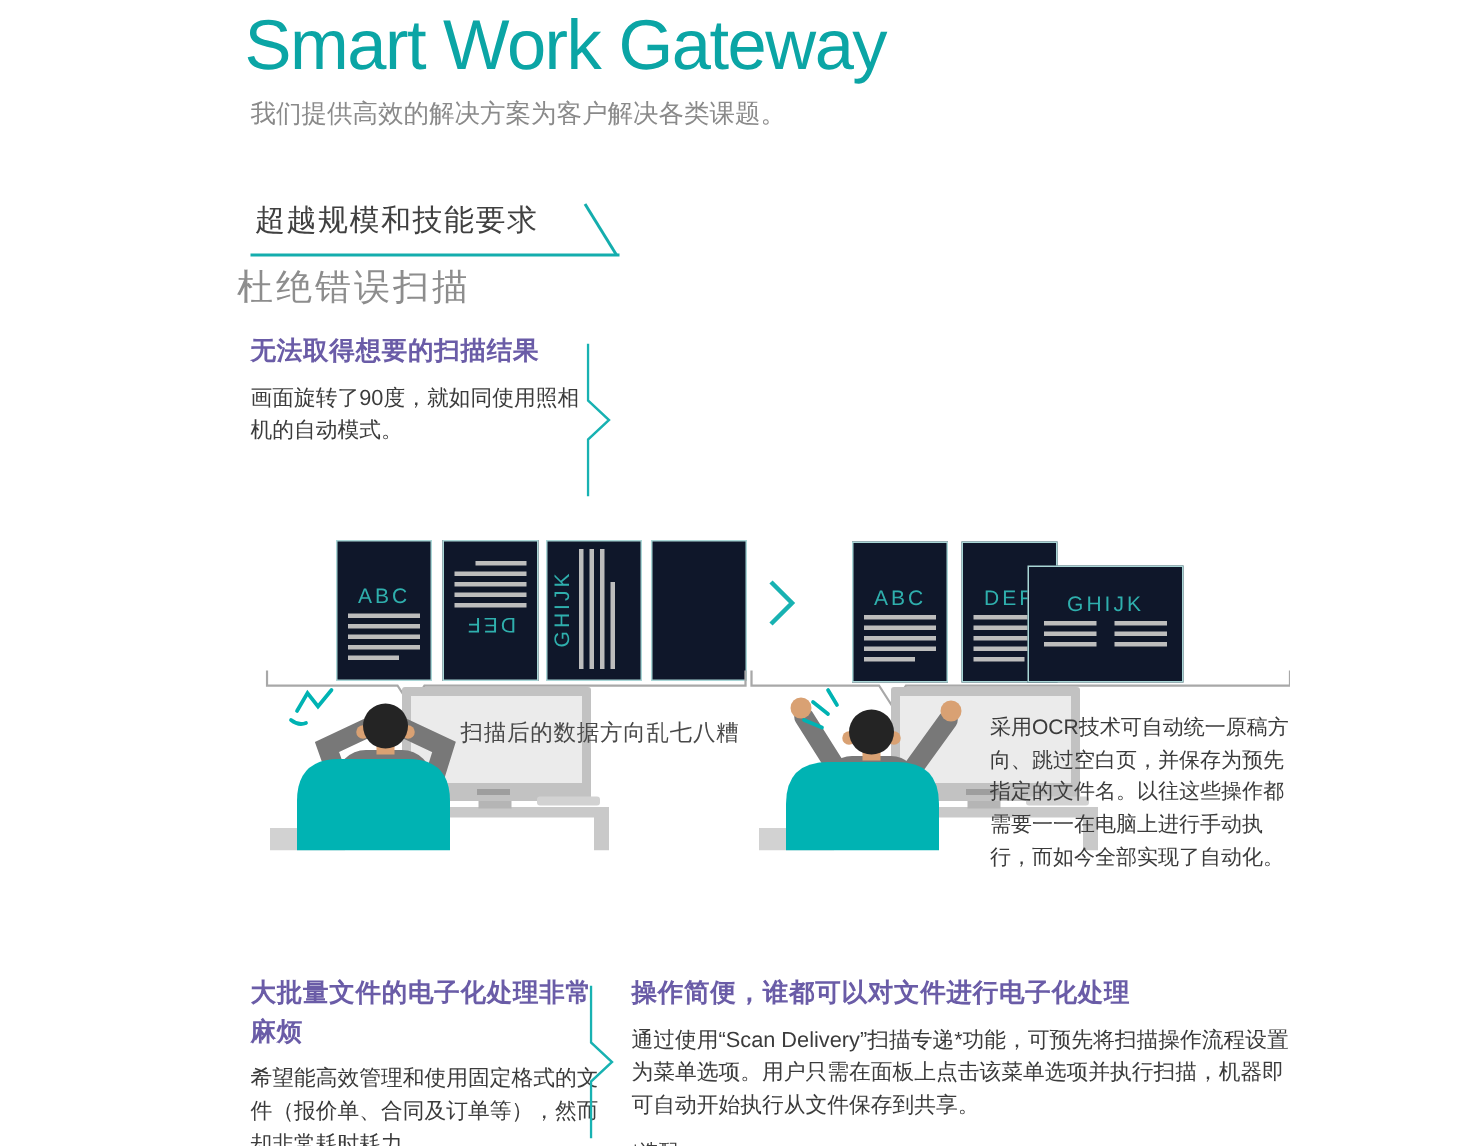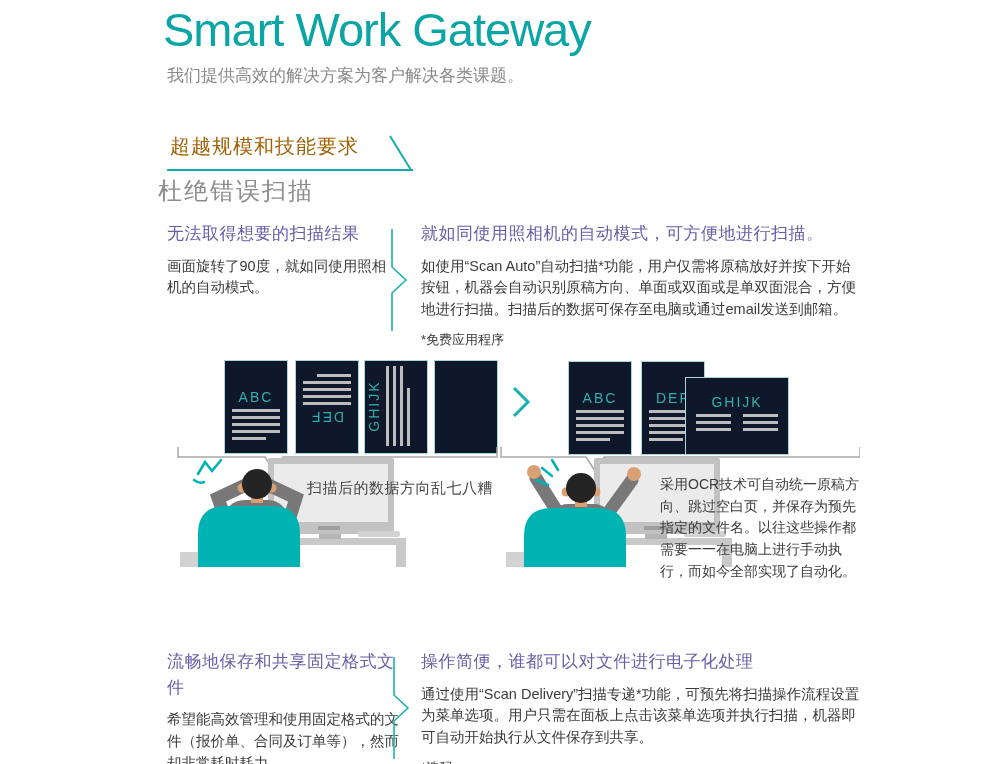--- a/index.html
+++ b/index.html
@@ -10,27 +10,27 @@
   .abs{position:absolute;}
   .page-title{
     left:163px;top:2px;font-size:47px;font-weight:500;letter-spacing:-1px;
     color:#0ba5a5;margin:0;
   }
   .subtitle{left:167px;top:64px;font-size:17px;color:#8a8a8a;margin:0;}
   .flag{
     left:167px;top:130px;width:246px;border-bottom:2px solid #14adad;
     padding:3px 0 9px 3px;box-sizing:border-box;
   }
-  .flag-text{font-size:20px;color:#a16207;letter-spacing:1px;}
+  .flag-text{font-size:20px;color:#404040;letter-spacing:1px;}
   .flag-diag{position:absolute;right:0;bottom:-2px;}
   .h2{font-size:24px;color:#8d8d8d;letter-spacing:2px;margin:0;font-weight:400;}
   .h2-1{left:158px;top:175px;}
   .h2-2{left:166px;top:604px;}
   .col{line-height:1.5;}
-  .col h3{font-size:17px;font-weight:400;color:#6a5ca7;margin:0 0 9px 0;letter-spacing:0.5px;}
+  .col h3{font-size:17px;font-weight:700;color:#6a5ca7;margin:0 0 9px 0;letter-spacing:0.5px;}
   .col p{font-size:14.5px;color:#3b3b3b;margin:0;}
   .col .footnote{font-size:13px;color:#3b3b3b;margin-top:9px;}
   .prob1{left:167px;top:221px;width:228px;}
   .sol1{left:421px;top:221px;width:437px;}
   .prob2{left:167px;top:649px;width:242px;}
   .sol2{left:421px;top:649px;width:442px;}
   .divider{left:391px;}
   
   .doc{
     position:absolute;width:62px;height:92px;background:#0f172a;
@@ -74,25 +74,20 @@
 
   <div class="abs col prob1">
     <h3>无法取得想要的扫描结果</h3>
     <p>画面旋转了90度，就如同使用照相机的自动模式。</p>
   </div>
 
   <svg class="abs divider" style="top:229px;" width="18" height="102" viewBox="0 0 18 102">
     <polyline points="1,0 1,38 15,51 1,64 1,102" fill="none" stroke="#18b2b2" stroke-width="1.6"></polyline>
   </svg>
 
-  <div class="abs col sol1">
-    <h3>就如同使用照相机的自动模式，可方便地进行扫描。</h3>
-    <p>如使用“Scan Auto”自动扫描*功能，用户仅需将原稿放好并按下开始按钮，机器会自动识别原稿方向、单面或双面或是单双面混合，方便地进行扫描。扫描后的数据可保存至电脑或通过email发送到邮箱。</p>
-    <p class="footnote">*免费应用程序</p>
-  </div>
 
   <div class="doc" style="left:224px;top:360px;">
     <div class="doc-inner">
       <div class="doc-title">ABC</div>
       <div>
         <div class="line"></div>
           <div class="line"></div>
           <div class="line"></div>
         <div class="line"></div>
           <div class="line" style="width:70%;"></div>
@@ -225,21 +220,21 @@
       <line x1="58" y1="8" x2="64" y2="18" stroke="#00b3b3" stroke-width="2.5" stroke-linecap="round"></line>
       <line x1="48" y1="16" x2="58" y2="24" stroke="#00b3b3" stroke-width="2.5" stroke-linecap="round"></line>
       <line x1="42" y1="28" x2="54" y2="33" stroke="#00b3b3" stroke-width="2.5" stroke-linecap="round"></line>
     </g>
   </svg>
 
   <div class="abs ocr-note">采用OCR技术可自动统一原稿方向、跳过空白页，并保存为预先指定的文件名。以往这些操作都需要一一在电脑上进行手动执行，而如今全部实现了自动化。</div>
 
 
   <div class="abs col prob2">
-    <h3>流畅地保存和共享固定格式文件</h3>
+    <h3>大批量文件的电子化处理非常麻烦</h3>
     <p>希望能高效管理和使用固定格式的文件（报价单、合同及订单等），然而却非常耗时耗力。</p>
   </div>
 
   <svg class="abs" style="left:393px;top:657px;" width="18" height="102" viewBox="0 0 18 102">
     <polyline points="1,0 1,38 15,51 1,64 1,102" fill="none" stroke="#18b2b2" stroke-width="1.6"></polyline>
   </svg>
 
   <div class="abs col sol2">
     <h3>操作简便，谁都可以对文件进行电子化处理</h3>
     <p>通过使用“Scan Delivery”扫描专递*功能，可预先将扫描操作流程设置为菜单选项。用户只需在面板上点击该菜单选项并执行扫描，机器即可自动开始执行从文件保存到共享。</p>

